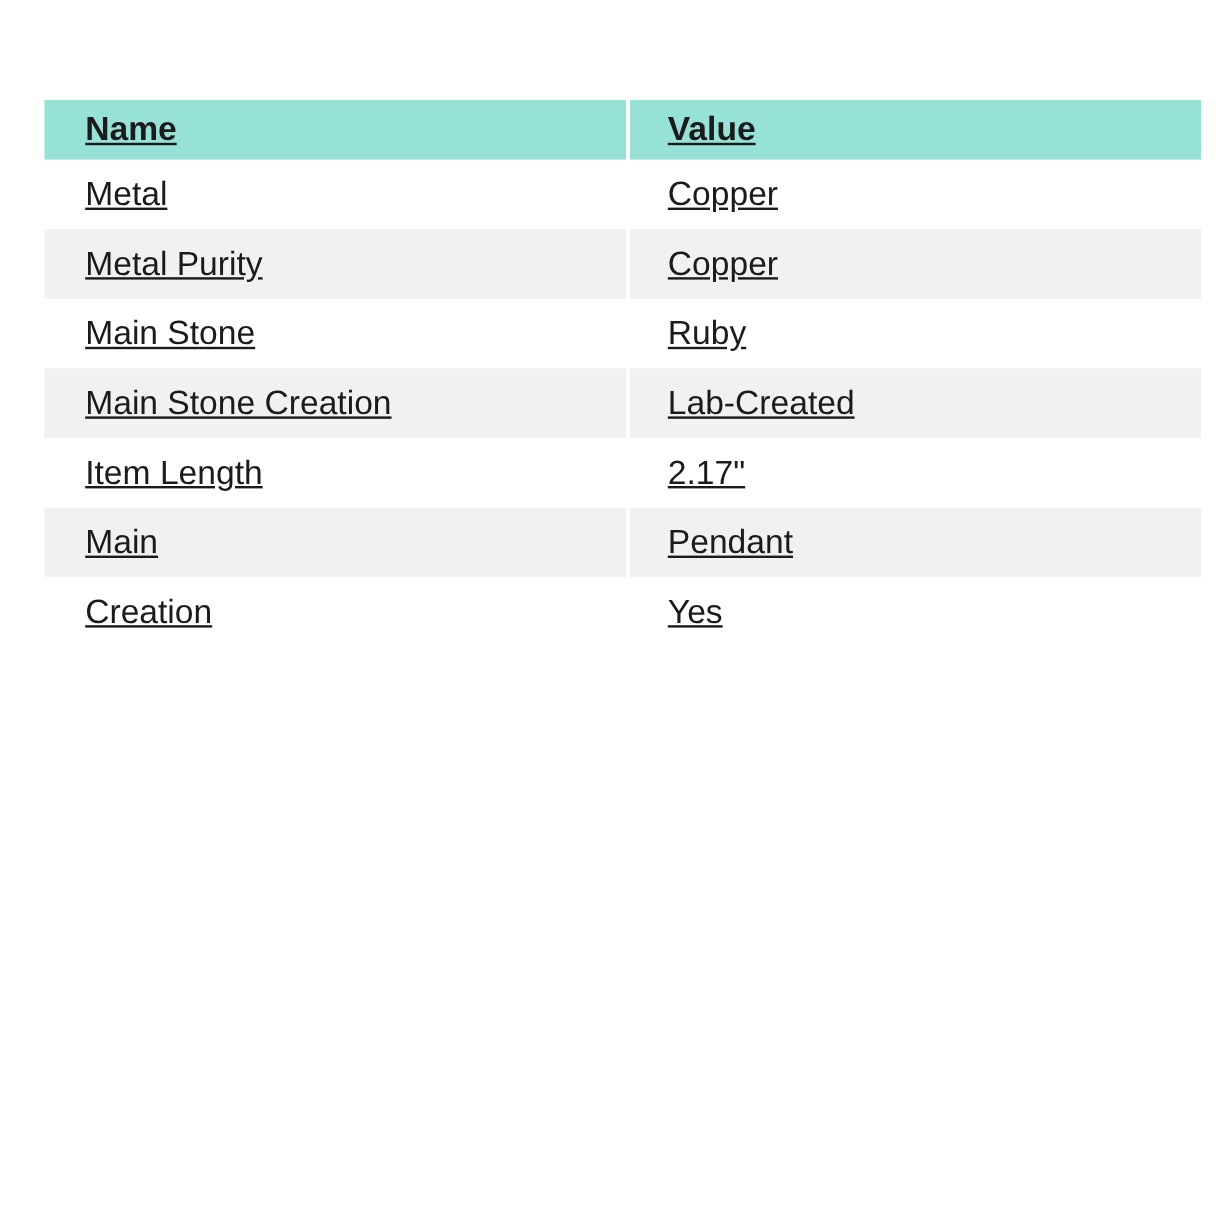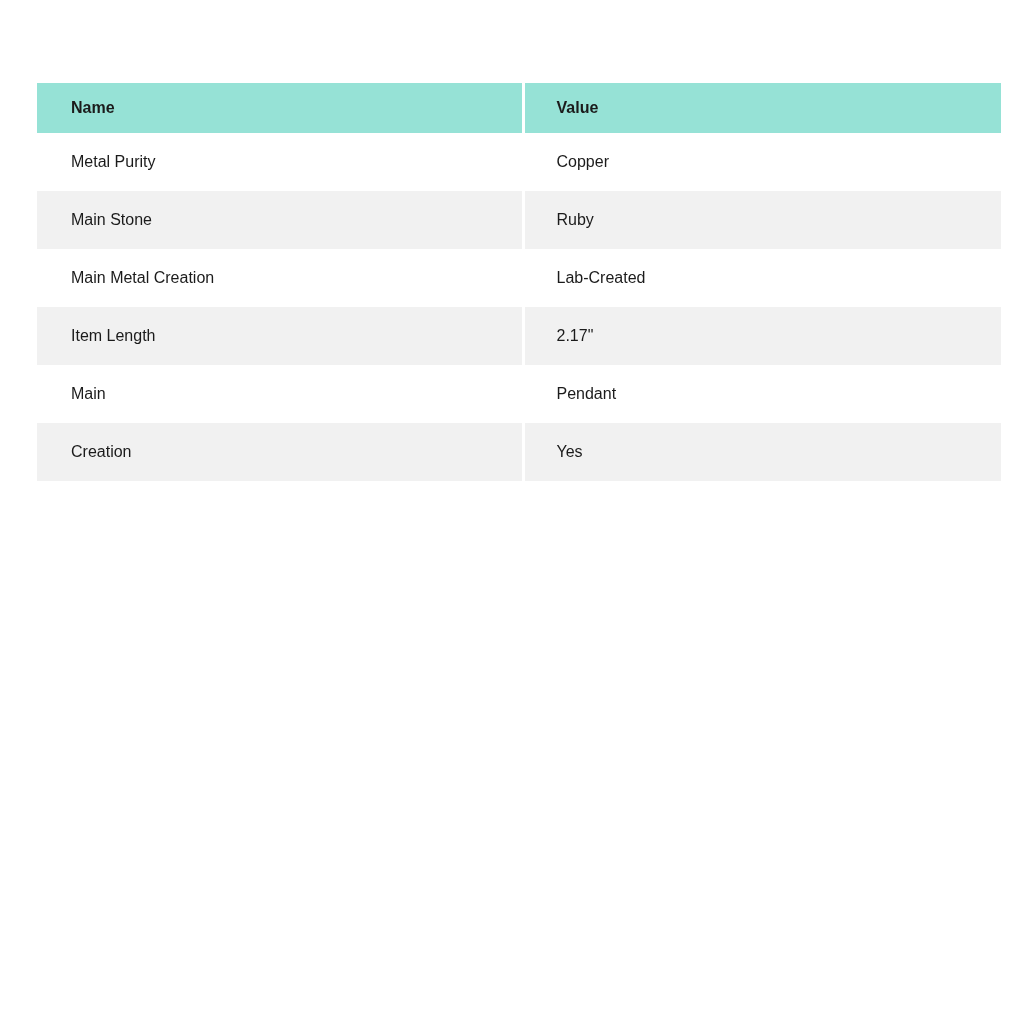--- a/index.html
+++ b/index.html
@@ -24,21 +24,22 @@
     width: 1024px;
     height: 1024px;
   }
   table.attributes-table {
     position: absolute;
     left: 37px;
     top: 83px;
     width: 964px;
     border-collapse: collapse;
     table-layout: fixed;
-    font-size: 16px;
+    font-size: 28px;
+    text-decoration: underline;
   }
   col.col-name  { width: 486px; }
   col.col-value { width: 478px; }
   th, td {
     text-align: left;
     vertical-align: middle;
     padding: 0 10px 0 34px;
     overflow: hidden;
     white-space: nowrap;
   }
@@ -70,29 +71,33 @@
       <col class="col-value">
     </colgroup>
     <thead>
       <tr>
         <th class="cell-name">Name</th>
         <th class="cell-value">Value</th>
       </tr>
     </thead>
     <tbody>
       <tr>
+        <td class="cell-name">Metal</td>
+        <td class="cell-value">Copper</td>
+      </tr>
+      <tr>
         <td class="cell-name">Metal Purity</td>
         <td class="cell-value">Copper</td>
       </tr>
       <tr>
         <td class="cell-name">Main Stone</td>
         <td class="cell-value">Ruby</td>
       </tr>
       <tr>
-        <td class="cell-name">Main Metal Creation</td>
+        <td class="cell-name">Main Stone Creation</td>
         <td class="cell-value">Lab-Created</td>
       </tr>
       <tr>
         <td class="cell-name">Item Length</td>
         <td class="cell-value">2.17"</td>
       </tr>
       <tr>
         <td class="cell-name">Main</td>
         <td class="cell-value">Pendant</td>
       </tr>

